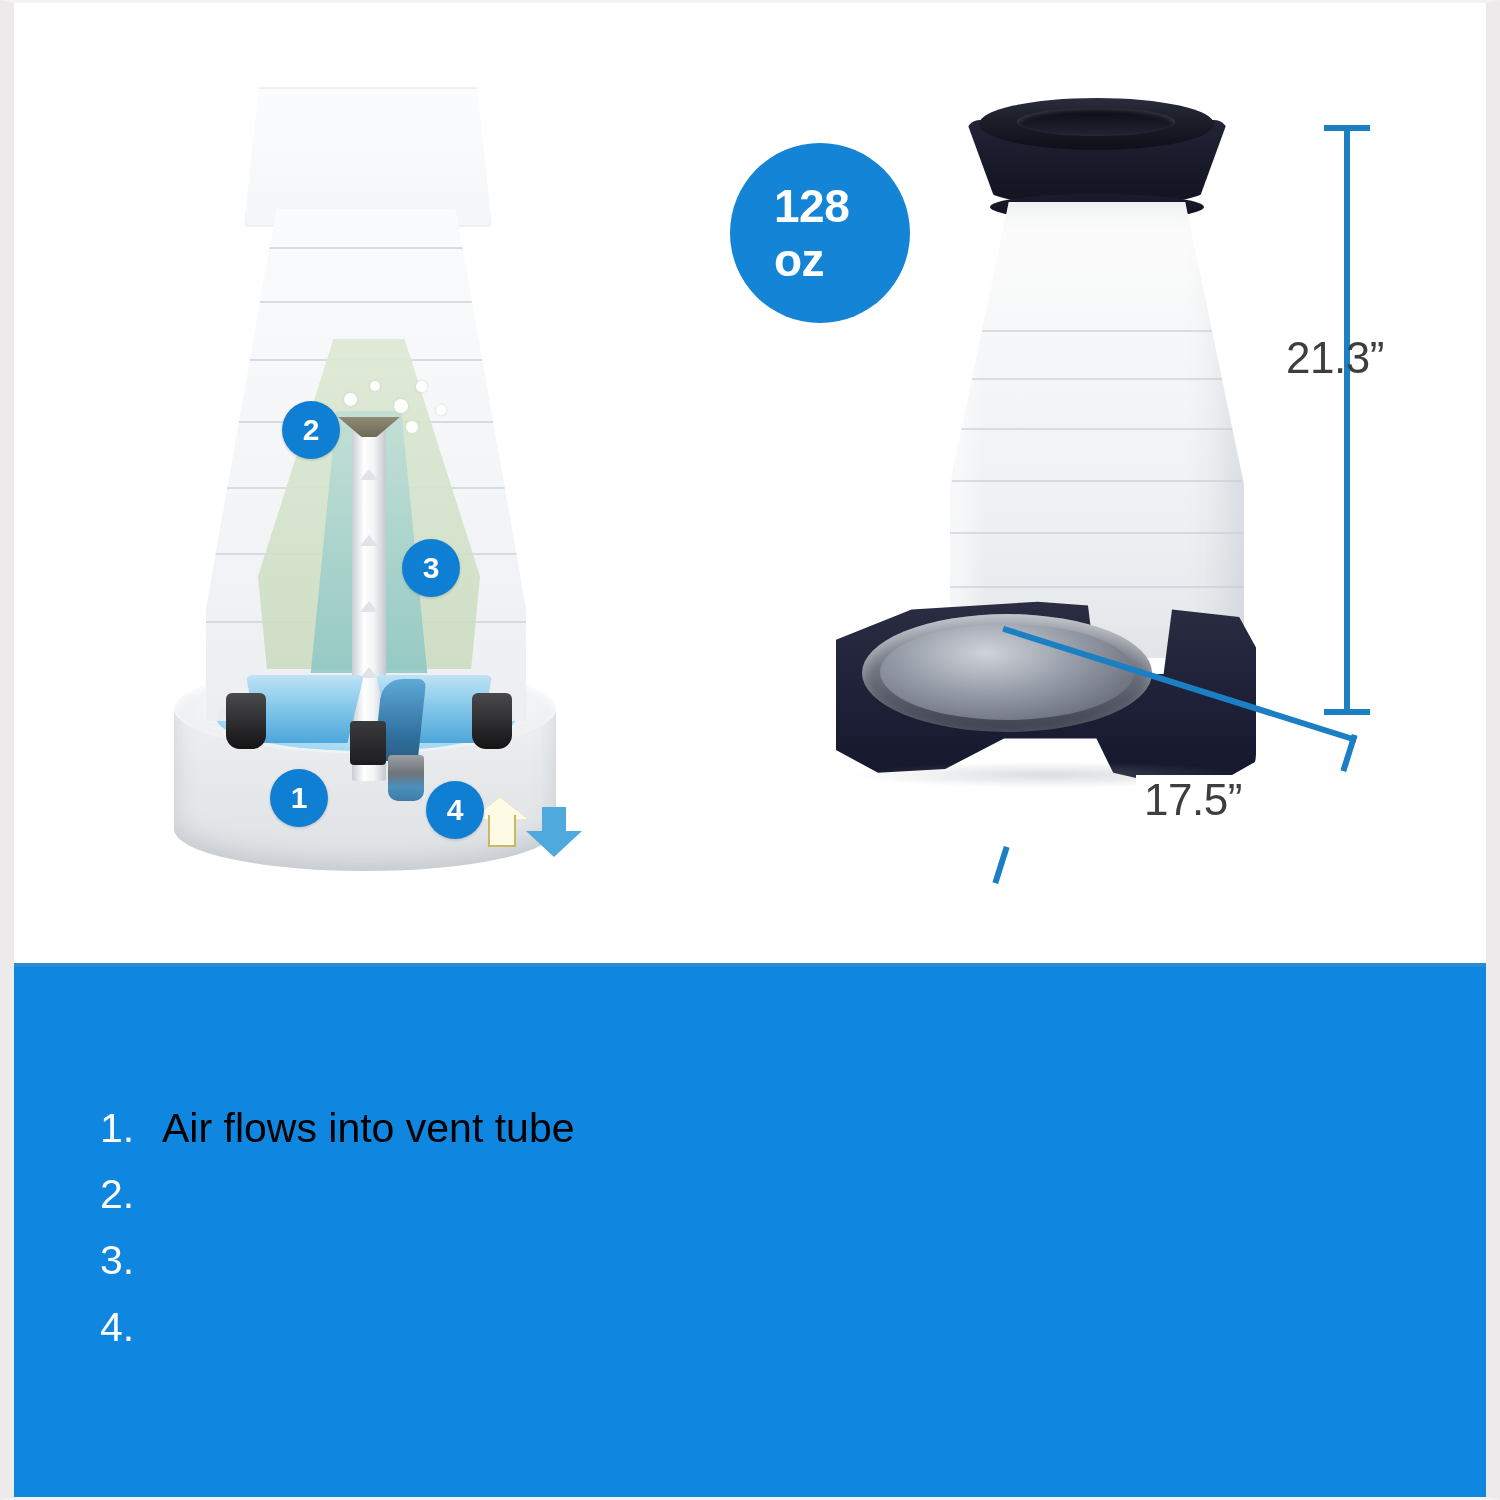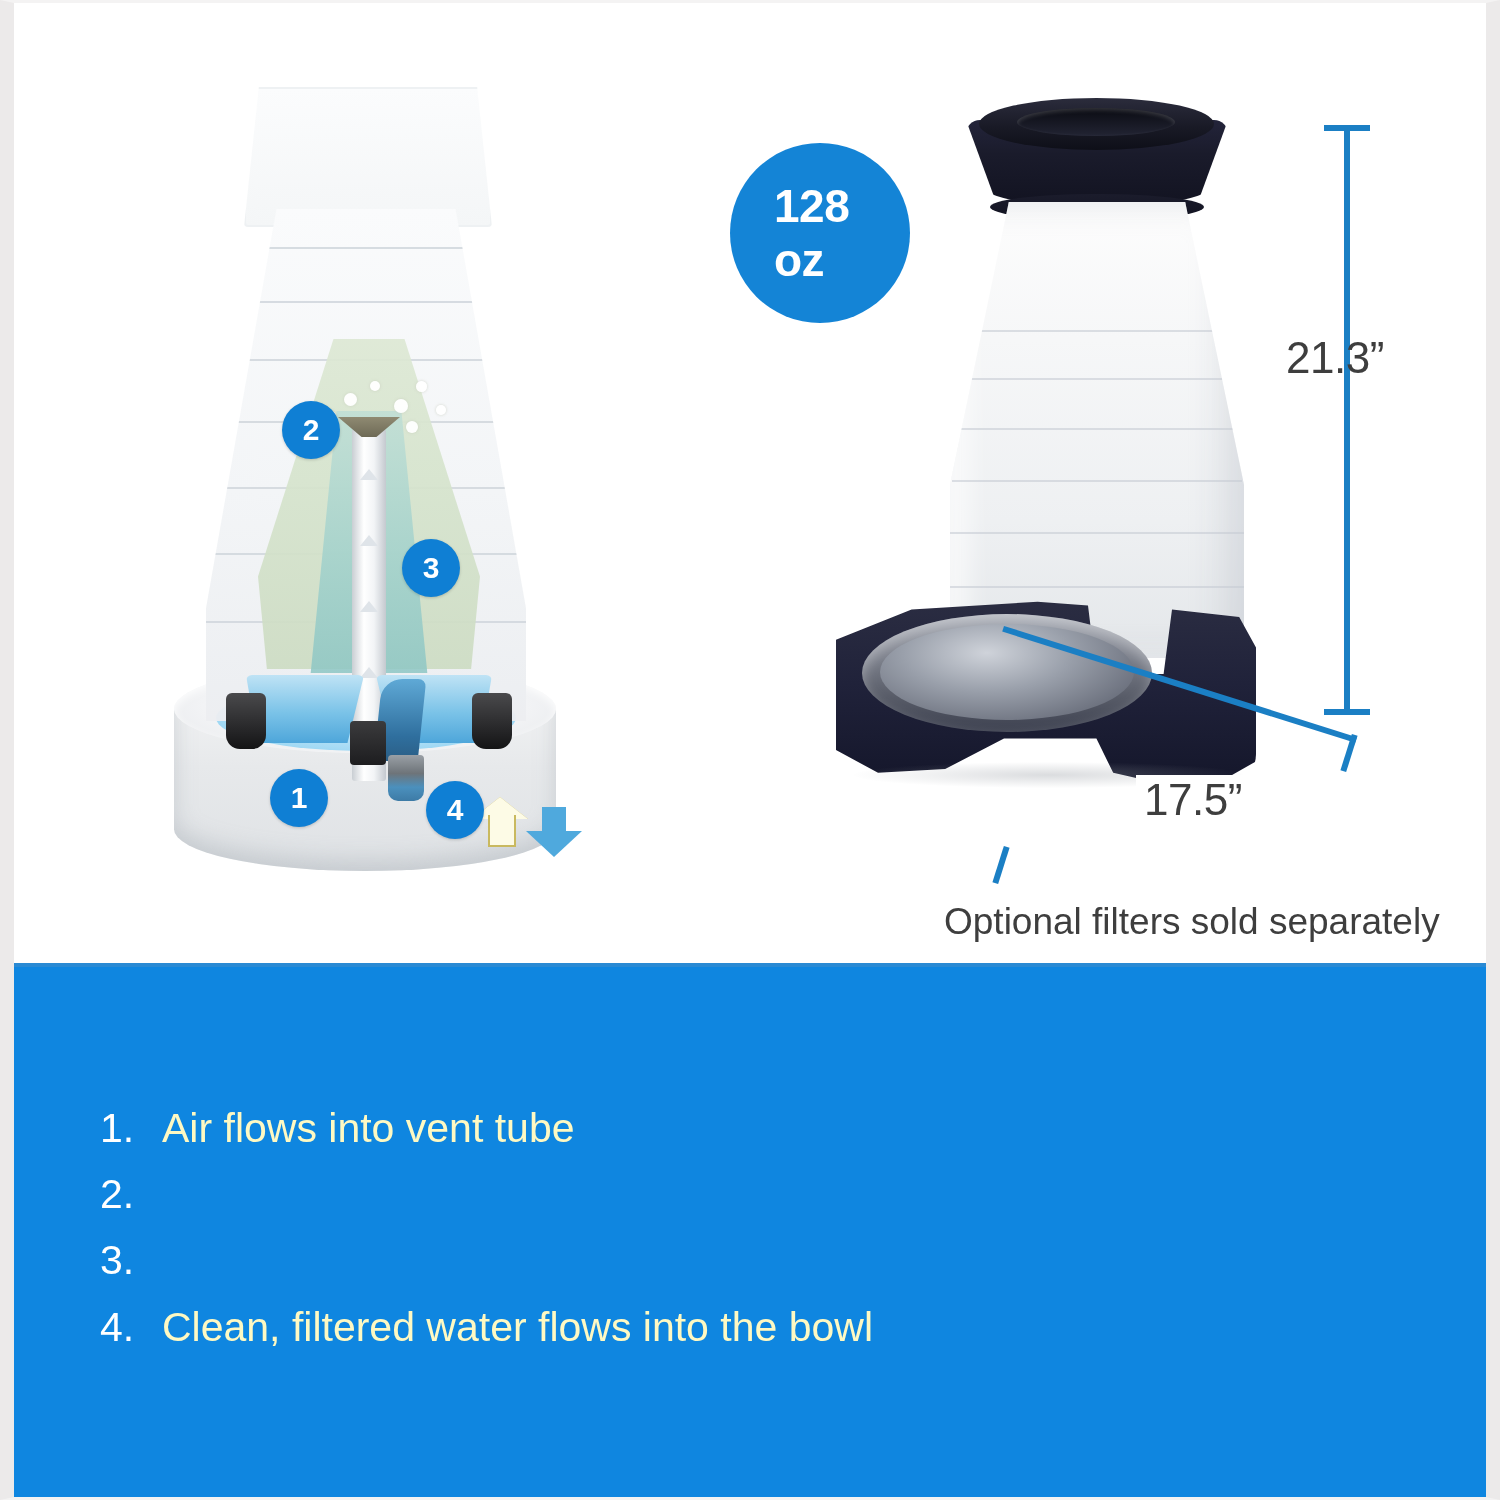--- a/index.html
+++ b/index.html
@@ -448,21 +448,21 @@
   }
   .hiw-num {
     width: 62px;
     flex: 0 0 62px;
     font-size: 41px;
     color: #ffffff;
     line-height: 1.42;
   }
   .hiw-text {
     font-size: 41px;
-    color: #fef9c3;
+    color: #000000;
     line-height: 1.42;
     max-width: 1140px;
   }
 </style>
 </head>
 <body>
 
 <div class="page">
 <div class="inner">
 
@@ -566,37 +566,35 @@
     <div class="dim-v"></div>
     <div class="dim-v-cap-top"></div>
     <div class="dim-v-cap-bot"></div>
     <div class="dim-v-label">21.3”</div>
 
     <div class="dim-d-line"></div>
     <div class="dim-d-cap-a"></div>
     <div class="dim-d-cap-b"></div>
     <div class="dim-d-label">17.5”</div>
 
-    <div class="filter-note">Optional filters sold separately</div>
   </div>
 
   <div class="blue-panel">
 
     <div class="hiw-list">
       <div class="hiw-item">
         <div class="hiw-num">1.</div>
         <div class="hiw-text">Air flows into vent tube</div>
       </div>
       <div class="hiw-item">
         <div class="hiw-num">2.</div>
       </div>
       <div class="hiw-item">
         <div class="hiw-num">3.</div>
       </div>
       <div class="hiw-item">
         <div class="hiw-num">4.</div>
-        <div class="hiw-text">Clean, filtered water flows into the bowl</div>
       </div>
     </div>
   </div>
 
 </div>
 </div>
 
 </body></html>

